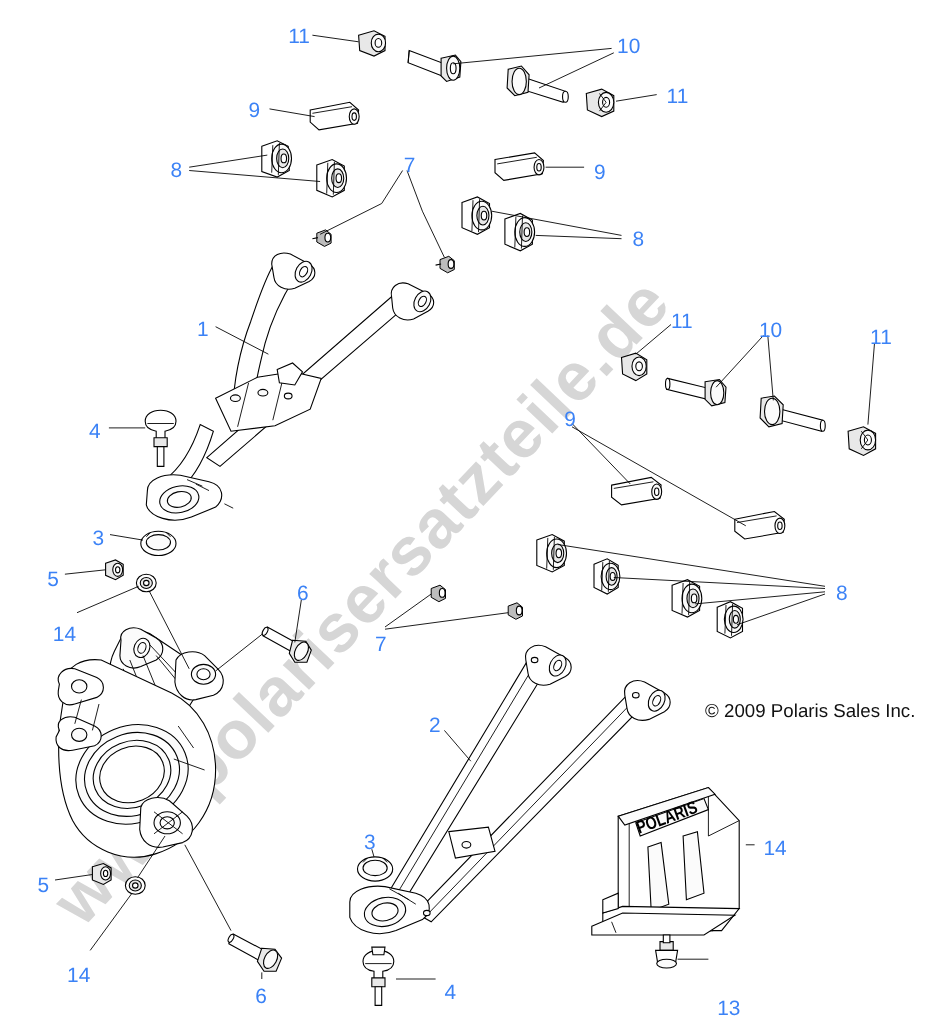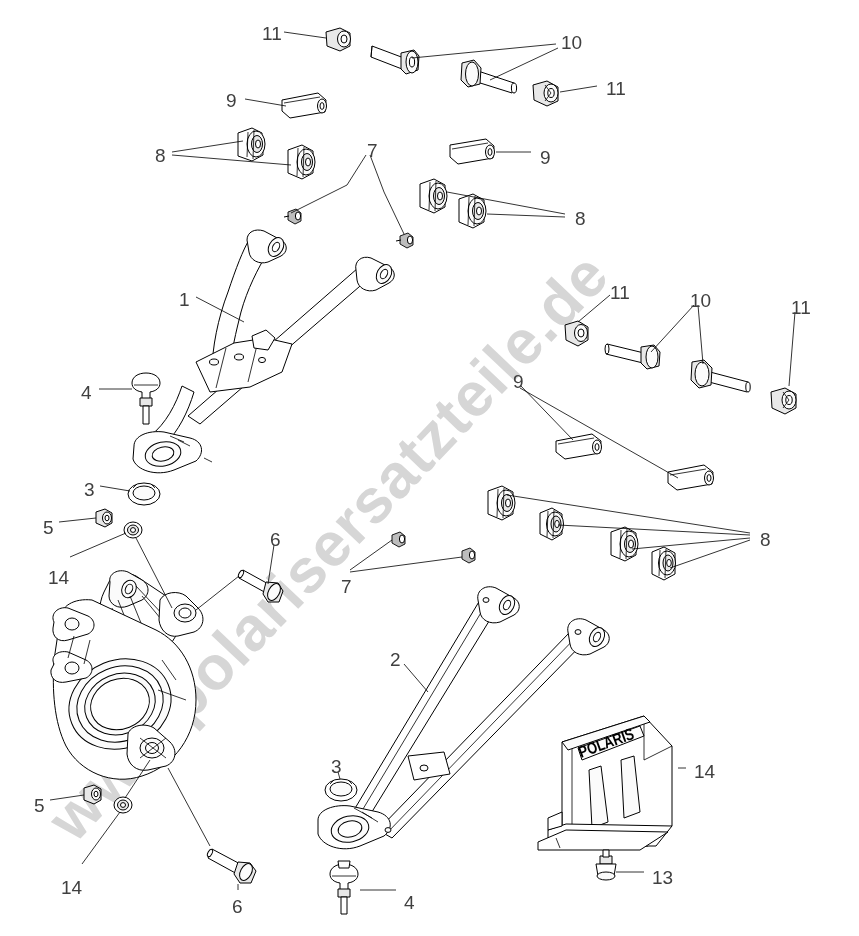--- a/index.html
+++ b/index.html
@@ -22,21 +22,21 @@
     position: absolute;
     top: 0;
     left: 0;
     width: 859px;
     height: 936px;
   }
   .callout {
     position: absolute;
     font-family: "Liberation Sans", sans-serif;
     font-size: 19px;
-    color: #404040;
+    color: #3b82f6;
     line-height: 1;
     white-space: nowrap;
     user-select: none;
   }
   #copyright {
     position: absolute;
     font-family: "Liberation Sans", sans-serif;
     font-size: 17px;
     color: #111111;
     white-space: nowrap;
@@ -526,20 +526,21 @@
     <span class="callout" style="left:84px;  top:480px;">3</span>
     <span class="callout" style="left:43px;  top:518px;">5</span>
     <span class="callout" style="left:270px; top:530px;">6</span>
     <span class="callout" style="left:760px; top:530px;">8</span>
     <span class="callout" style="left:48px;  top:568px;">14</span>
     <span class="callout" style="left:341px; top:577px;">7</span>
     <span class="callout" style="left:390px; top:650px;">2</span>
     <span class="callout" style="left:331px; top:757px;">3</span>
     <span class="callout" style="left:694px; top:762px;">14</span>
     <span class="callout" style="left:34px;  top:796px;">5</span>
-    <span class="callout" style="left:652px; top:868px;">13</span>
+    <span class="callout" style="left:652px; top:908px;">13</span>
     <span class="callout" style="left:61px;  top:878px;">14</span>
     <span class="callout" style="left:232px; top:897px;">6</span>
     <span class="callout" style="left:404px; top:893px;">4</span>
   </div>
 
+  <div id="copyright" style="left:641px; top:637px;">© 2009 Polaris Sales Inc.</div>
 
 </div>
 
 </body></html>

